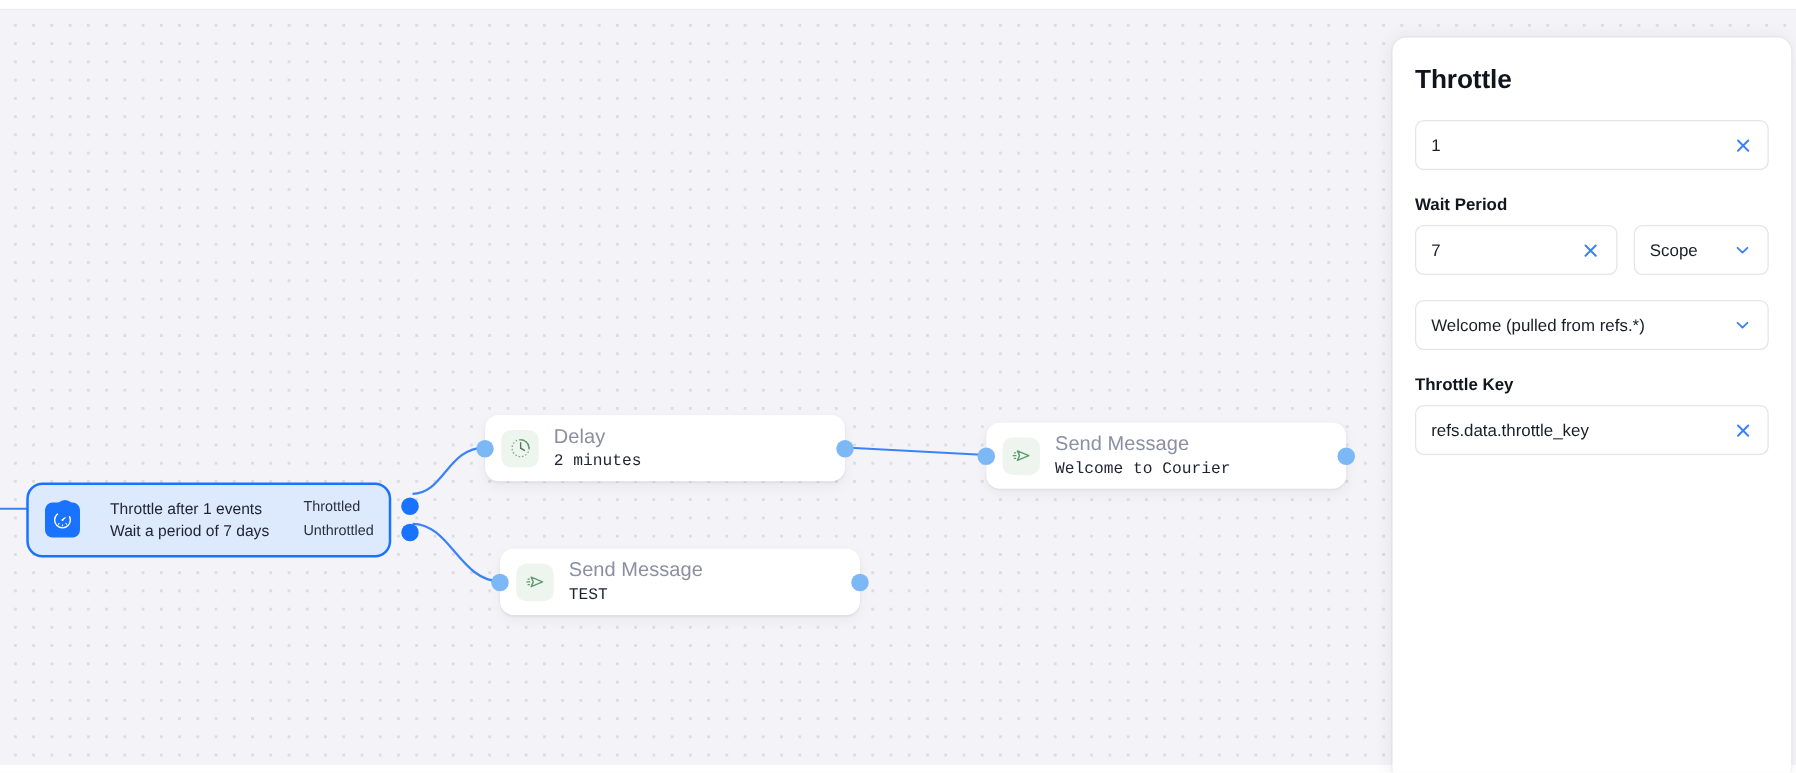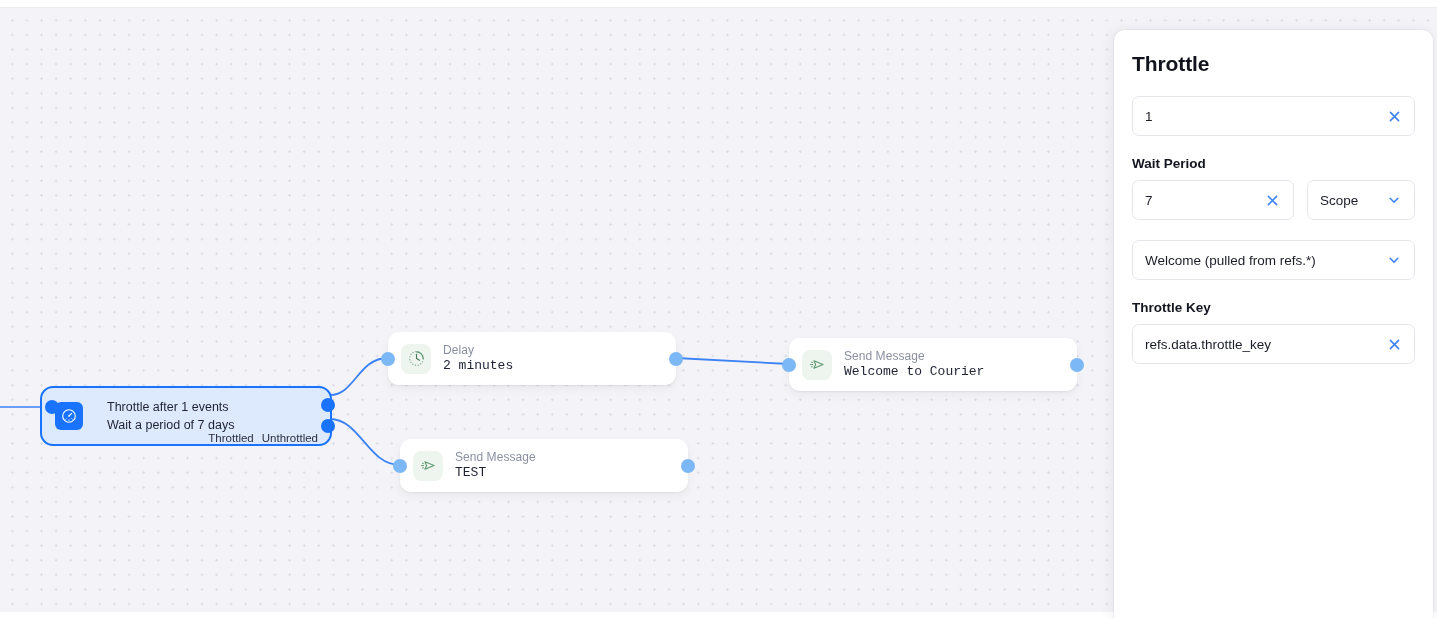--- a/index.html
+++ b/index.html
@@ -78,33 +78,33 @@
   }
   .node-icon {
     width: 30px; height: 30px;
     border-radius: 8px;
     display: flex; align-items: center; justify-content: center;
     flex: 0 0 auto;
   }
   .node-icon.green { background: #eef5ee; }
   .node-text { display: flex; flex-direction: column; gap: 3px; line-height: 1.05; }
   .node-title {
-    font-size: 12px;
+    font-size: 16px;
     color: #8a90a2;
     letter-spacing: 0.05px;
   }
   .node-sub {
     font-size: 13px;
     color: #1e2233;
     font-family: Liberation Mono, monospace;
   }
 
   
   #node-throttle {
-    left: 40px; top: 378px;
+    left: 21px; top: 378px;
     width: 292px; height: 60px;
     background: #ddeafd;
     border: 2.5px solid #1a73ff;
     border-radius: 13px;
     box-shadow: none;
   }
   #node-throttle .node-icon {
     background: #1a73ff;
     width: 28px; height: 28px;
     border-radius: 6px;
@@ -115,24 +115,24 @@
   }
   #node-throttle .thr-line {
     font-size: 12.5px;
     color: #1e2233;
     white-space: nowrap;
   }
   .out-labels {
     position: absolute;
     right: 12px;
     top: 0; bottom: 0;
-    display: flex; flex-direction: row;
+    display: flex; flex-direction: column;
     justify-content: center;
     gap: 8px;
-    align-items: flex-end;
+    align-items: flex-start;
   }
   .out-label {
     font-size: 11.5px;
     color: #2a2f40;
     line-height: 1;
   }
 
   
   .port {
     position: absolute;

